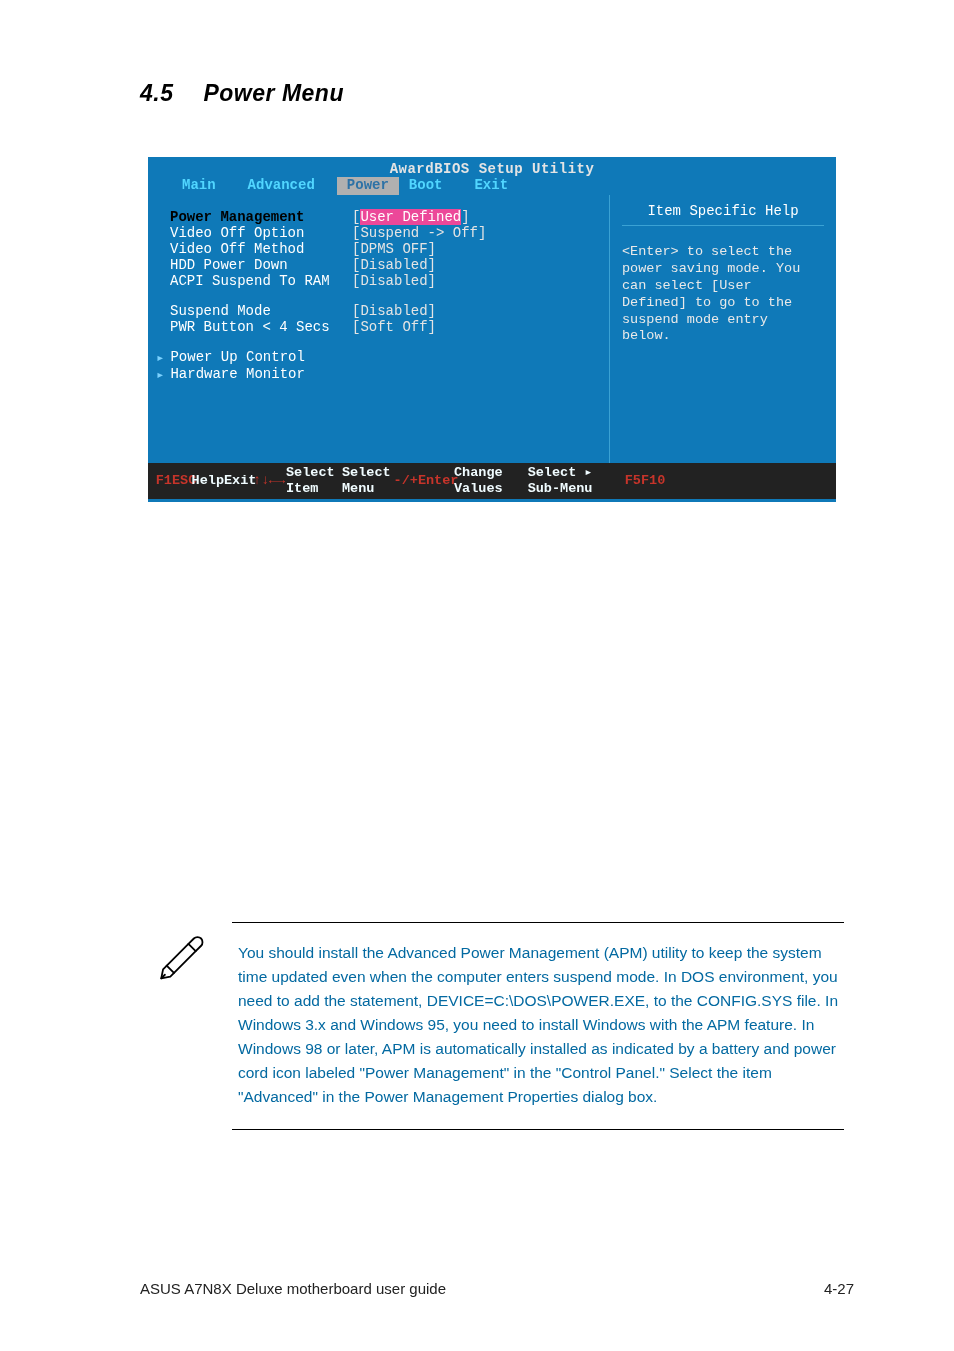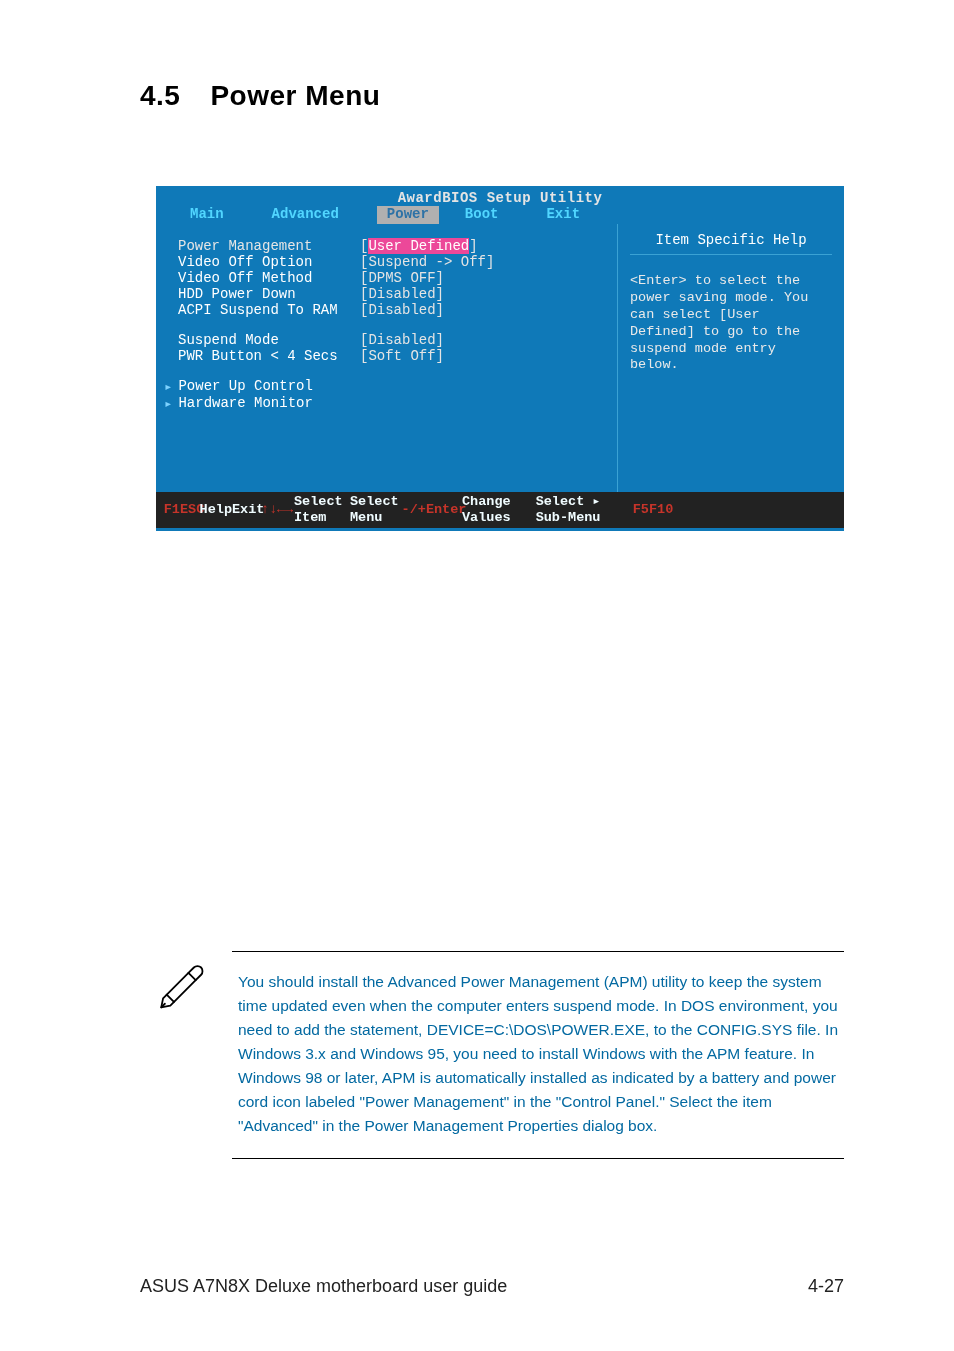--- a/index.html
+++ b/index.html
@@ -1,38 +1,38 @@
 <!DOCTYPE html>
 <html><head>
 <meta charset="utf-8">
 <style>
   * { box-sizing: border-box; margin: 0; padding: 0; }
   html, body { width: 954px; height: 1351px; background: #ffffff; font-family: Arial, Helvetica, sans-serif; color: #000; }
   .page { padding: 80px 110px 60px 140px; position: relative; height: 100%; }
-  .heading { font-family: 'Arial Black', Arial, sans-serif; font-weight: 900; font-size: 28px; letter-spacing: 0.5px; margin-bottom: 74px; }
+  .heading { font-family: 'Arial Black', Arial, sans-serif; font-weight: 900; font-size: 23px; letter-spacing: 0.5px; margin-bottom: 50px; font-style: italic; }
   .heading .num { display: inline-block; margin-right: 30px; }
   .note-block { display: flex; align-items: flex-start; gap: 12px; margin-left: 6px; margin-top: 420px; }
   .pencil-wrap { flex: 0 0 74px; display: flex; align-items: center; justify-content: center; padding-top: 2px; }
   .pencil-svg { width: 58px; height: 58px; }
   .note-text { border-top: 1px solid #000; border-bottom: 1px solid #000; padding: 18px 6px 20px 6px; font-size: 15.5px; line-height: 1.55; color: #0369a1; flex: 1; }
-  .footer { position: absolute; bottom: 54px; left: 140px; right: 110px; display: flex; justify-content: space-between; font-size: 18px; color: #222; }
+  .footer { position: absolute; bottom: 54px; left: 140px; right: 100px; display: flex; justify-content: space-between; font-size: 15px; color: #222; }
   
-  .bios { width: 688px; height: 345px; background: #0f79b8; position: relative; font-family: 'Courier New', monospace; font-size: 14px; color: #fff; margin: 0 auto 0 16px; }
+  .bios { width: 688px; height: 345px; background: #0f79b8; position: relative; font-family: 'Courier New', monospace; font-size: 14px; color: #fff; margin: 0 auto 0 8px; }
   .bios .title { text-align: center; color: #e4e4e4; padding-top: 4px; height: 20px; font-weight: bold; letter-spacing: 0.5px; }
-  .bios .tabs { display: flex; padding-left: 24px; gap: 16px; height: 18px; font-weight: bold; }
+  .bios .tabs { display: flex; padding-left: 24px; gap: 0; height: 18px; font-weight: bold; }
   .bios .tabs .tab { padding: 0 22px 0 10px; color: #51d6ff; }
   .bios .tabs .tab.active { background: #b0b0b0; color: #2d72a6; padding: 0 10px; }
   .bios .body { display: flex; height: 268px; }
   .bios .left { flex: 1; background: #0f79b8; padding: 14px 10px 10px 8px; position: relative; border-right: 1px solid #3aa2d4; }
   .bios .right { width: 226px; padding: 8px 12px 10px 12px; }
   .bios .help-title { color: #ffffff; font-weight: normal; text-align: center; margin-bottom: 18px; border-bottom: 1px solid #3aa2d4; padding-bottom: 6px; }
   .bios .help-body { color: #e9e9e9; line-height: 1.25; font-size: 13.5px; }
   .bios .row { display: flex; white-space: pre; }
   .bios .label { color: #fff; width: 196px; }
-  .bios .label.dim { color: #e5e5e5; }
+  .bios .label.dim { color: #000000; font-weight: bold; }
   .bios .val { color: #e4e4e4; }
   .bios .val.sel { background: #ec4899; color: #fffdfd; }
   .bios .submenu { color: #fff; padding-left: 0; }
   .bios .tri { color: #7cd2ff; padding-right: 6px; }
   .bios .footer-bar { background: #222222; height: 36px; display: flex; align-items: center; padding: 2px 8px; font-size: 13.5px; line-height: 1.2; font-weight: bold; }
   .bios .fcol { display: flex; flex-direction: row; justify-content: center; }
   .bios .fa { color: #c6342a; }
   .bios .flabel { color: #f0fcff; }
   .bios .flabel2 { color: #c6342a; }
   .spacer { height: 14px; }

